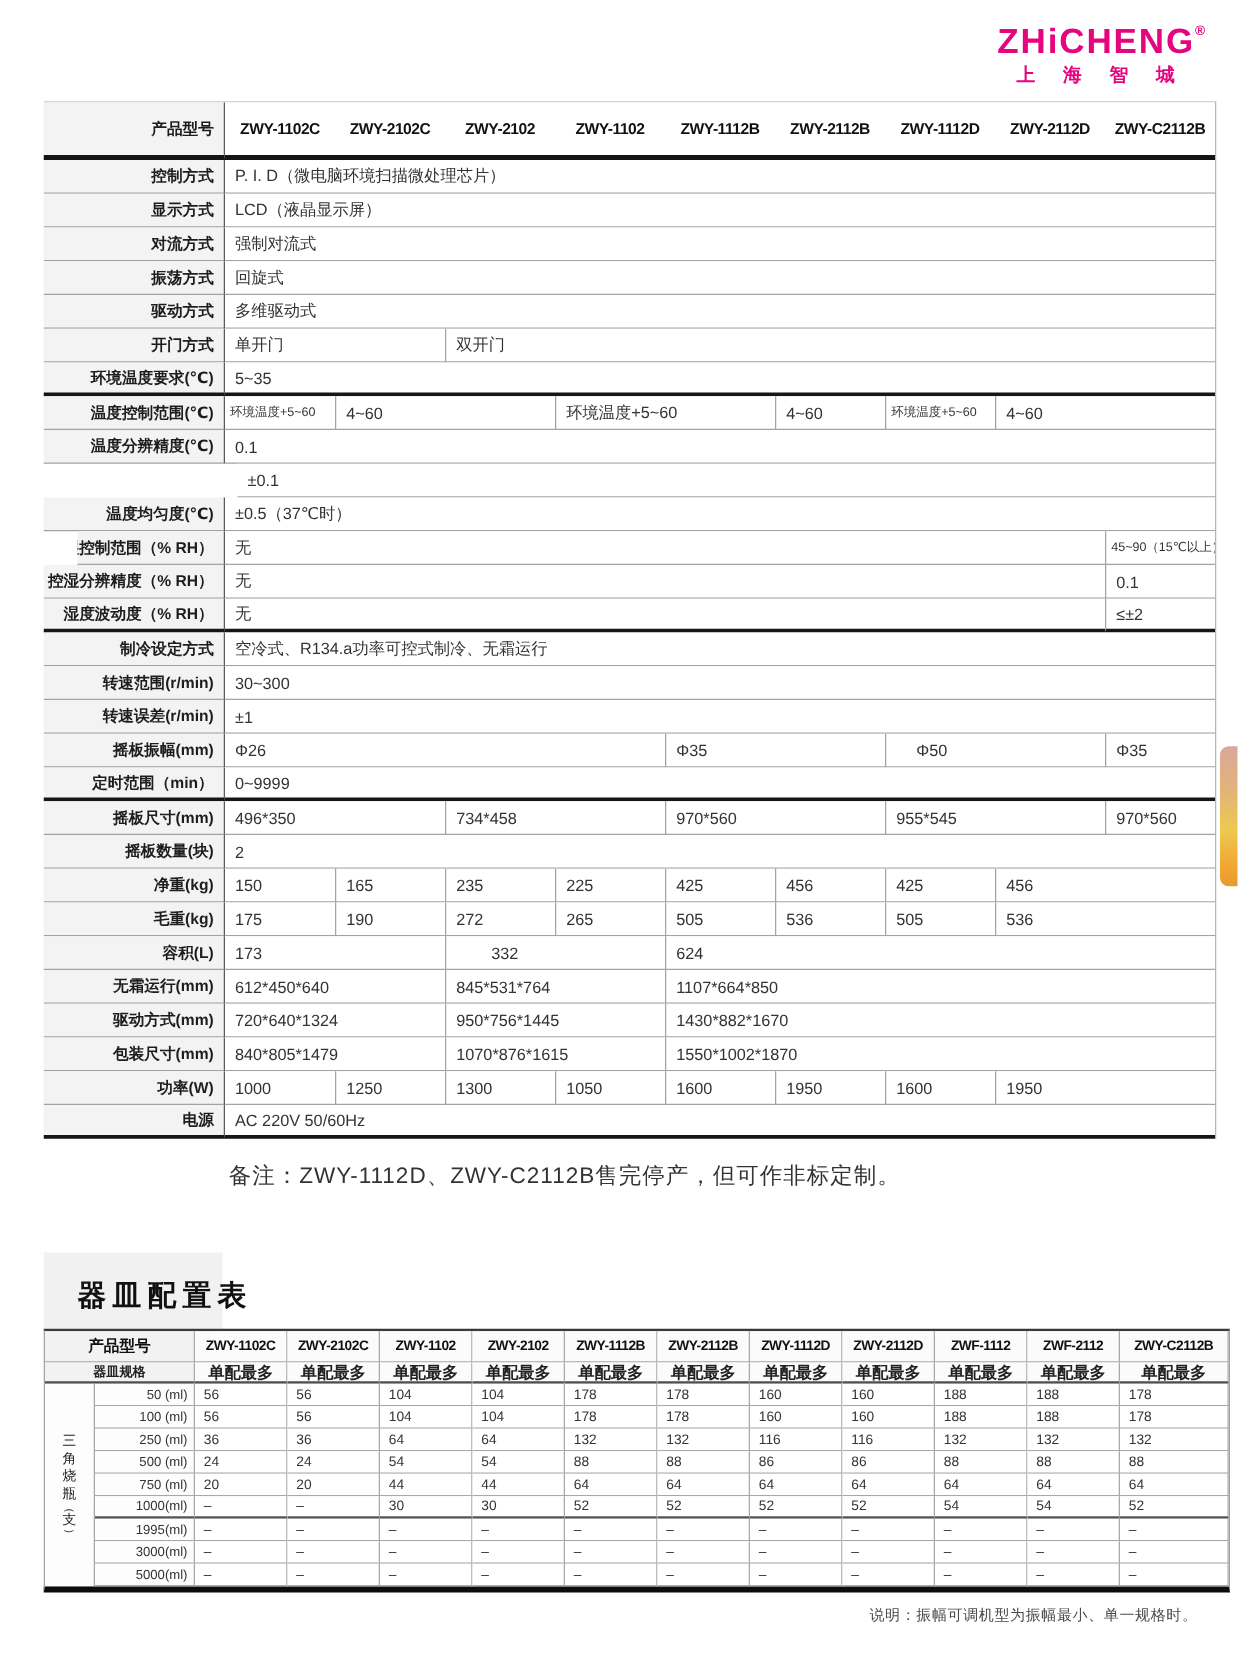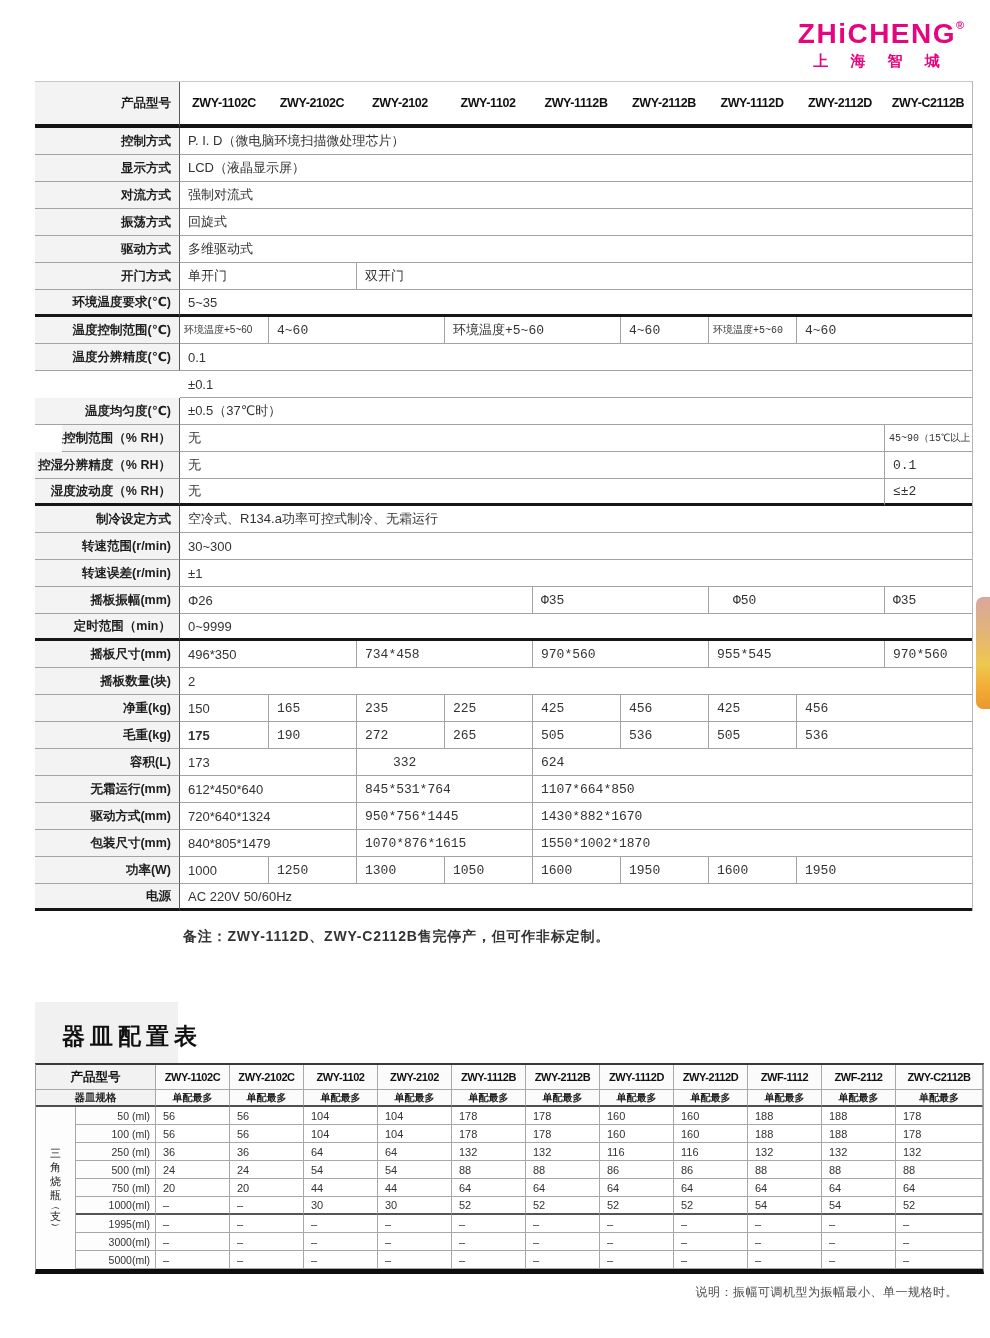--- a/index.html
+++ b/index.html
@@ -21,47 +21,47 @@
     grid-template-columns:145px repeat(9,1fr);
     grid-template-rows:46px repeat(29,27px);
     border-top:1px solid #c9c9c9;
     border-right:1px solid #b5b5b5;
   }
   .c { box-sizing:border-box; display:flex; align-items:center; overflow:hidden; white-space:nowrap;
        border-bottom:1px solid #a3a3a3; font-size:13px; background:#fff; }
   .lab { justify-content:flex-end; padding-right:8px; background:#f3f3f3;
          border-right:1px solid #5a5a5a; font-weight:600; font-size:12.5px; color:#1d1d1d; }
   .val { padding-left:8px; color:#333; }
-  .bl  { border-left:1px solid #a3a3a3;font-family:Liberation Mono, monospace; }
+  .bl  { border-left:1px solid #a3a3a3; }
   .thick { border-bottom:3px solid #161616; }
   .hdr { border-bottom:4px solid #141414; }
   .model { justify-content:center; font-weight:bold; font-size:12.5px; letter-spacing:-0.4px; color:#111; padding:0; }
   .small { font-size:10px; padding-left:4px; }
   
-  #spec-note { position:absolute; left:183px; top:928px; font-size:14px; font-weight:bold; color:#333; letter-spacing:0.8px; }
+  #spec-note { position:absolute; left:183px; top:928px; font-size:18px; font-weight:normal; color:#333; letter-spacing:0.8px; }
   #vessel-note { position:absolute; right:32px; top:1284px; font-size:12px; color:#4a4a4a; letter-spacing:0.5px; }
   
   #vessel-title-bg { position:absolute; left:35px; top:1002px; width:143px; height:61px; background:#f1f1f1; }
   #vessel-title { position:absolute; left:62px; top:1021px; font-size:23px; font-weight:bold; color:#111; letter-spacing:5px; }
   #vessel-table {
     position:absolute; left:35px; top:1063px; width:947px;
     display:grid;
     grid-template-columns:40px 80px repeat(10,74px) 1fr;
     grid-template-rows:25px 17px repeat(9,18px);
     border-top:2px solid #3a3a3a;
     border-left:1px solid #a3a3a3;
     border-right:1px solid #a3a3a3;
     border-bottom:5px solid #0d0d0d;
   }
   .v { box-sizing:border-box; display:flex; align-items:center; justify-content:center; overflow:hidden; white-space:nowrap;
        border-bottom:1px solid #a8a8a8; border-right:1px solid #a8a8a8; background:#fff; font-size:11px; color:#333; }
   .vlab  { background:#f2f2f2; font-weight:bold; font-size:12.5px; color:#111; }
   .vspec { background:#f2f2f2; font-weight:600; font-size:10.5px; border-bottom:2px solid #4f4f4f; color:#222; }
   .vmodel{ font-weight:bold; font-size:11px; letter-spacing:-0.4px; color:#111; background:#fbfbfb; }
-  .vsub  { font-weight:bold; font-size:10px; color:#222; background:#fbfbfb; border-bottom:2px solid #4f4f4f; }
+  .vsub  { font-weight:bold; font-size:13px; color:#222; background:#fbfbfb; border-bottom:2px solid #4f4f4f; }
   .vsize { justify-content:flex-end; padding-right:5px; font-size:10.5px; background:#fdfdfd; }
   .vval  { justify-content:flex-start; padding-left:7px; }
   .vgroup{ flex-direction:column; justify-content:center; gap:1px; font-size:11px; color:#222; background:#fdfdfd; border-bottom:none; }
   .vgroup span { line-height:13px; }
   .vgroup .rot { transform:rotate(90deg); font-size:9px; line-height:6px; }
   .hline { border-bottom:2px solid #555; }
   
   #flask { position:absolute; right:0; top:597px; width:14px; height:112px;
            background:linear-gradient(180deg,#d8a89c 0%,#e2b37a 30%,#eec84e 60%,#f2a733 85%,#e89a2e 100%);
            border-radius:7px 0 0 7px; }
@@ -105,21 +105,21 @@
       <div class="c lab" style="grid-area: 9 / 1;">温度控制范围(℃)</div>
       <div class="c val small" style="grid-area: 9 / 2 / auto / span 1;">环境温度+5~60</div>
       <div class="c val bl" style="grid-area: 9 / 3 / auto / span 2;">4~60</div>
       <div class="c val bl" style="grid-area: 9 / 5 / auto / span 2;">环境温度+5~60</div>
       <div class="c val bl" style="grid-area: 9 / 7 / auto / span 1;">4~60</div>
       <div class="c val bl small" style="grid-area: 9 / 8 / auto / span 1;">环境温度+5~60</div>
       <div class="c val bl" style="grid-area: 9 / 9 / auto / span 2;">4~60</div>
       <div class="c lab" style="grid-area: 10 / 1;">温度分辨精度(℃)</div>
       <div class="c val" style="grid-area: 10 / 2 / auto / span 9;">0.1</div>
       <div class="c lab" style="grid-area: 11 / 1; margin-top: 35px;">温度波动度(℃)</div>
-      <div class="c val" style="grid-area: 11 / 2 / auto / span 9;">±0.1</div>
+      <div class="c val" style="grid-area: 11 / 2 / auto / span 9; margin-left: 10px;">±0.1</div>
       <div class="c lab" style="grid-area: 12 / 1;">温度均匀度(℃)</div>
       <div class="c val" style="grid-area: 12 / 2 / auto / span 9;">±0.5（37℃时）</div>
       <div class="c lab" style="grid-area: 13 / 1; margin-left: 27px;">控湿控制范围（% RH）</div>
       <div class="c val" style="grid-area: 13 / 2 / auto / span 8;">无</div>
       <div class="c val bl small" style="grid-area: 13 / 10 / auto / span 1;">45~90（15℃以上）</div>
       <div class="c lab" style="grid-area: 14 / 1;">控湿分辨精度（% RH）</div>
       <div class="c val" style="grid-area: 14 / 2 / auto / span 8;">无</div>
       <div class="c val bl" style="grid-area: 14 / 10 / auto / span 1;">0.1</div>
       <div class="c lab thick" style="grid-area: 15 / 1;">湿度波动度（% RH）</div>
       <div class="c val thick" style="grid-area: 15 / 2 / auto / span 8;">无</div>
@@ -148,21 +148,21 @@
       <div class="c lab" style="grid-area: 23 / 1; text-align: right;">净重(kg)</div>
       <div class="c val" style="grid-area: 23 / 2 / auto / span 1;">150</div>
       <div class="c val bl" style="grid-area: 23 / 3 / auto / span 1;">165</div>
       <div class="c val bl" style="grid-area: 23 / 4 / auto / span 1;">235</div>
       <div class="c val bl" style="grid-area: 23 / 5 / auto / span 1;">225</div>
       <div class="c val bl" style="grid-area: 23 / 6 / auto / span 1;">425</div>
       <div class="c val bl" style="grid-area: 23 / 7 / auto / span 1;">456</div>
       <div class="c val bl" style="grid-area: 23 / 8 / auto / span 1;">425</div>
       <div class="c val bl" style="grid-area: 23 / 9 / auto / span 2;">456</div>
       <div class="c lab" style="grid-area: 24 / 1;">毛重(kg)</div>
-      <div class="c val" style="grid-area: 24 / 2 / auto / span 1; font-weight: bold;">175</div>
+      <div class="c val" style="grid-area: 24 / 2 / auto / span 1;">175</div>
       <div class="c val bl" style="grid-area: 24 / 3 / auto / span 1;">190</div>
       <div class="c val bl" style="grid-area: 24 / 4 / auto / span 1;">272</div>
       <div class="c val bl" style="grid-area: 24 / 5 / auto / span 1;">265</div>
       <div class="c val bl" style="grid-area: 24 / 6 / auto / span 1;">505</div>
       <div class="c val bl" style="grid-area: 24 / 7 / auto / span 1;">536</div>
       <div class="c val bl" style="grid-area: 24 / 8 / auto / span 1;">505</div>
       <div class="c val bl" style="grid-area: 24 / 9 / auto / span 2;">536</div>
       <div class="c lab" style="grid-area: 25 / 1;">容积(L)</div>
       <div class="c val" style="grid-area: 25 / 2 / auto / span 2;">173</div>
       <div class="c val bl" style="grid-area: 25 / 4 / auto / span 2; padding-left: 36px;">332</div>

